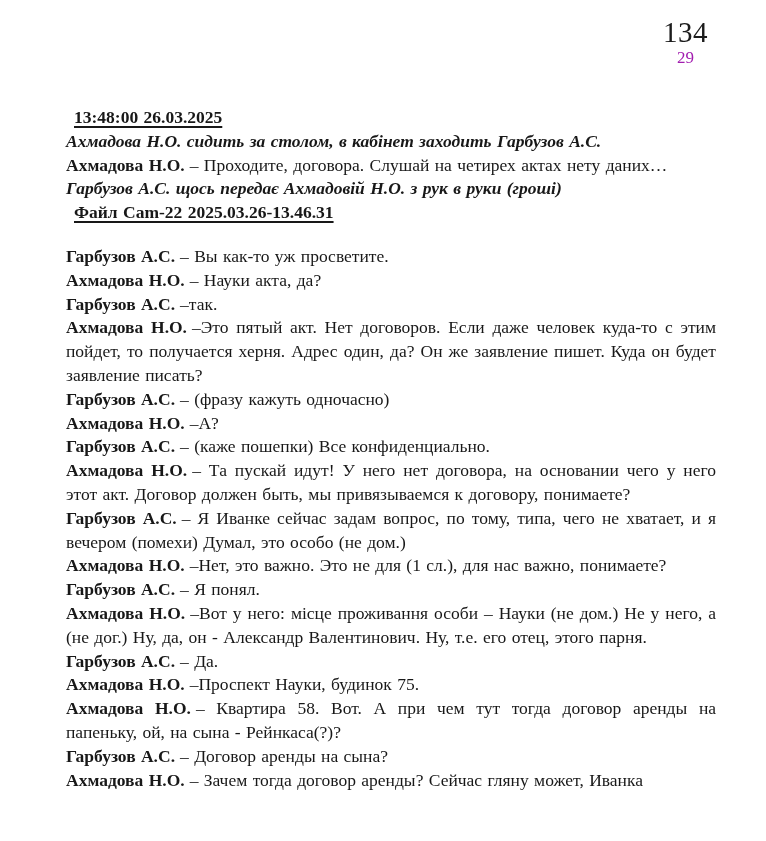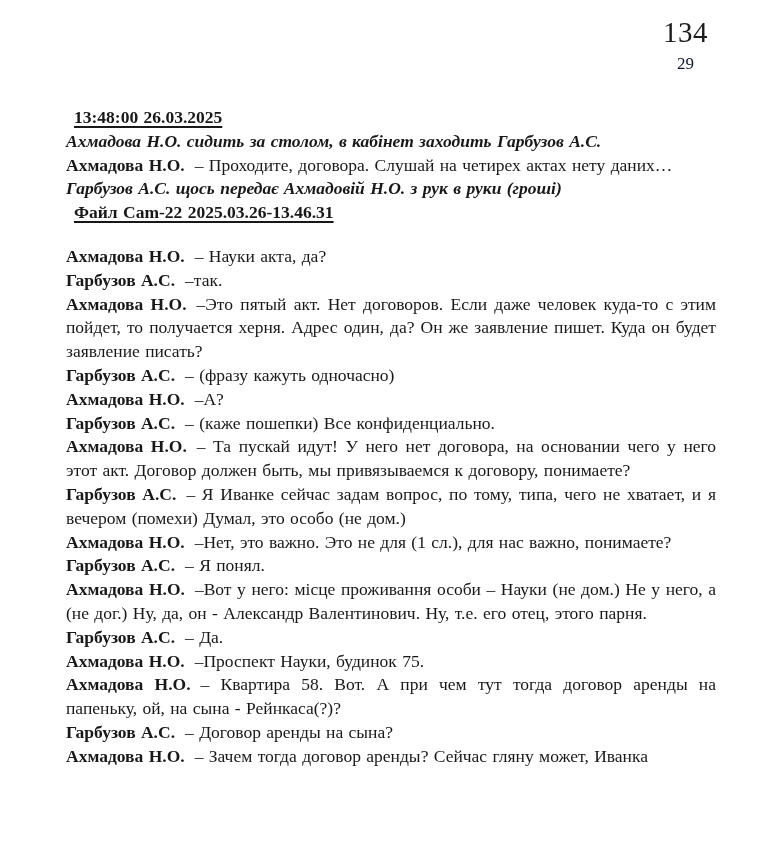--- a/index.html
+++ b/index.html
@@ -4,28 +4,28 @@
 <style>
   html,body{margin:0;padding:0;}
   body{
     width:766px;height:841px;background:#ffffff;
     font-family:"Liberation Serif","DejaVu Serif",serif;
     color:#181818;overflow:hidden;position:relative;
   }
   .page{position:relative;width:728px;height:841px;background:#fff;overflow:hidden;}
   .pagenum{position:absolute;top:18px;right:20px;text-align:center;line-height:1;}
   .pagenum .big{font-size:29px;letter-spacing:0.5px;color:#1c1c1c;}
-  .pagenum .small{font-size:17px;margin-top:8px;color:#0f172a;}
+  .pagenum .small{font-size:17px;margin-top:2px;color:#a21caf;}
   .content{
     position:absolute;left:66px;top:106px;width:650px;
     font-size:17.5px;line-height:23.8px;
   }
   .content p{margin:0;text-align:justify;text-align-last:left;word-spacing:1px;}
   b,.speaker{font-weight:bold;}
-  .speaker{margin-right:10px;}
+  .speaker{margin-right:5px;}
   .underline{text-decoration:underline;text-decoration-thickness:1.6px;text-underline-offset:3px;margin-left:8px;}
   .stage{font-weight:bold;font-style:italic;}
   .dialogue{margin-top:20px;}
 </style>
 </head>
 <body>
 
 <div class="page">
 
   <div class="pagenum">
@@ -45,20 +45,21 @@
       <b class="speaker">Ахмадова Н.О.</b><span>– Проходите, договора. Слушай на четирех актах нету даних…</span>
     </p>
 
     <p class="stage">Гарбузов А.С. щось передає Ахмадовій Н.О. з рук в руки (гроші)</p>
 
     <p>
       <b class="underline">Файл Cam-22  2025.03.26-13.46.31</b>
     </p>
 
     <div class="dialogue">
+        <p><b class="speaker">Гарбузов А.С.</b><span>–  Вы как-то уж просветите.</span></p>
         <p><b class="speaker">Ахмадова Н.О.</b><span>– Науки акта, да?</span></p>
         <p><b class="speaker">Гарбузов А.С.</b><span>–так.</span></p>
         <p><b class="speaker">Ахмадова Н.О.</b><span>–Это пятый акт. Нет договоров. Если даже человек куда-то с этим пойдет, то получается херня. Адрес один, да? Он же заявление пишет. Куда он будет заявление писать?</span></p>
         <p><b class="speaker">Гарбузов А.С.</b><span>– (фразу кажуть одночасно)</span></p>
         <p><b class="speaker">Ахмадова Н.О.</b><span>–А?</span></p>
         <p><b class="speaker">Гарбузов А.С.</b><span>– (каже пошепки) Все конфиденциально.</span></p>
         <p><b class="speaker">Ахмадова Н.О.</b><span>– Та пускай идут! У него нет договора, на основании чего у него этот акт. Договор должен быть, мы привязываемся к договору, понимаете?</span></p>
         <p><b class="speaker">Гарбузов А.С.</b><span>– Я Иванке сейчас задам вопрос, по тому, типа, чего не хватает, и я вечером (помехи) Думал, это особо (не дом.)</span></p>
         <p><b class="speaker">Ахмадова Н.О.</b><span>–Нет, это важно. Это не для (1 сл.), для нас важно, понимаете?</span></p>
         <p><b class="speaker">Гарбузов А.С.</b><span>– Я понял.</span></p>

